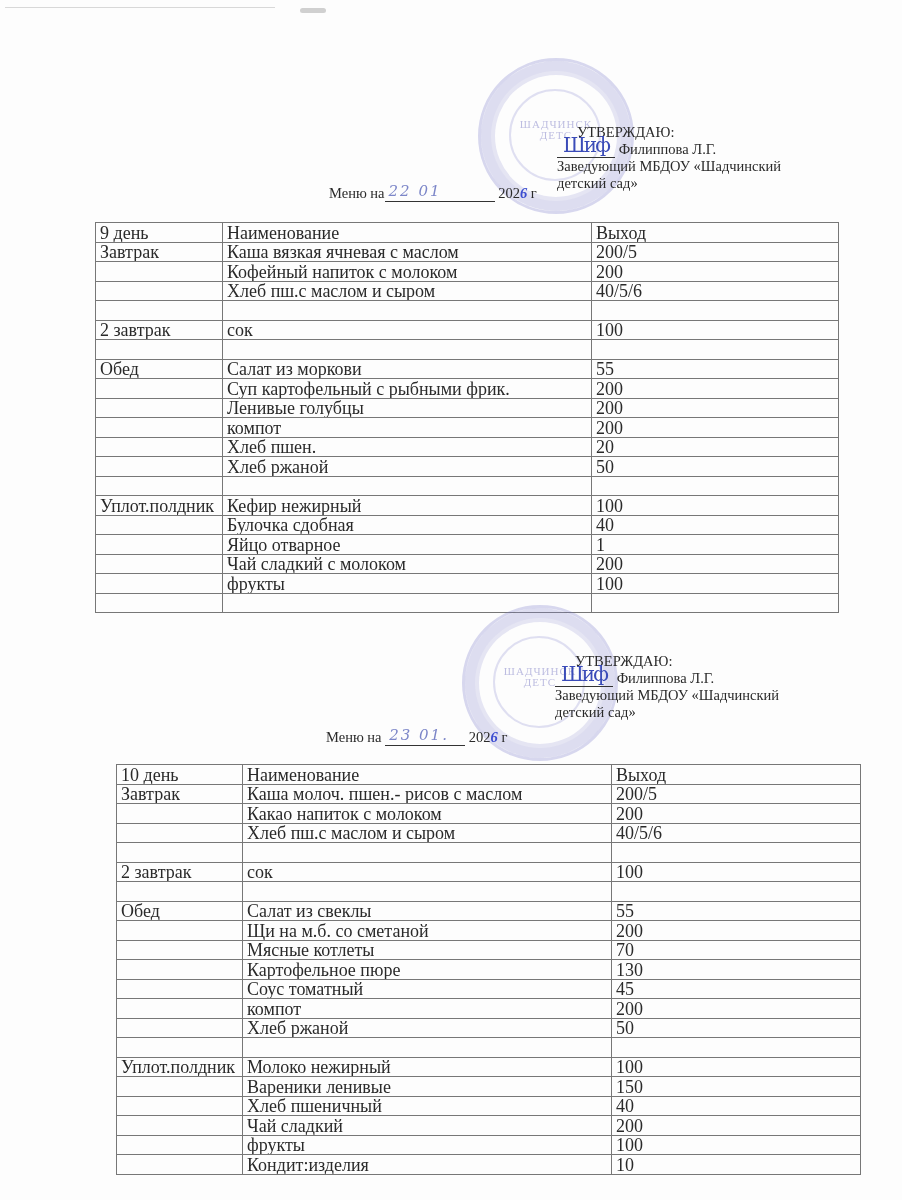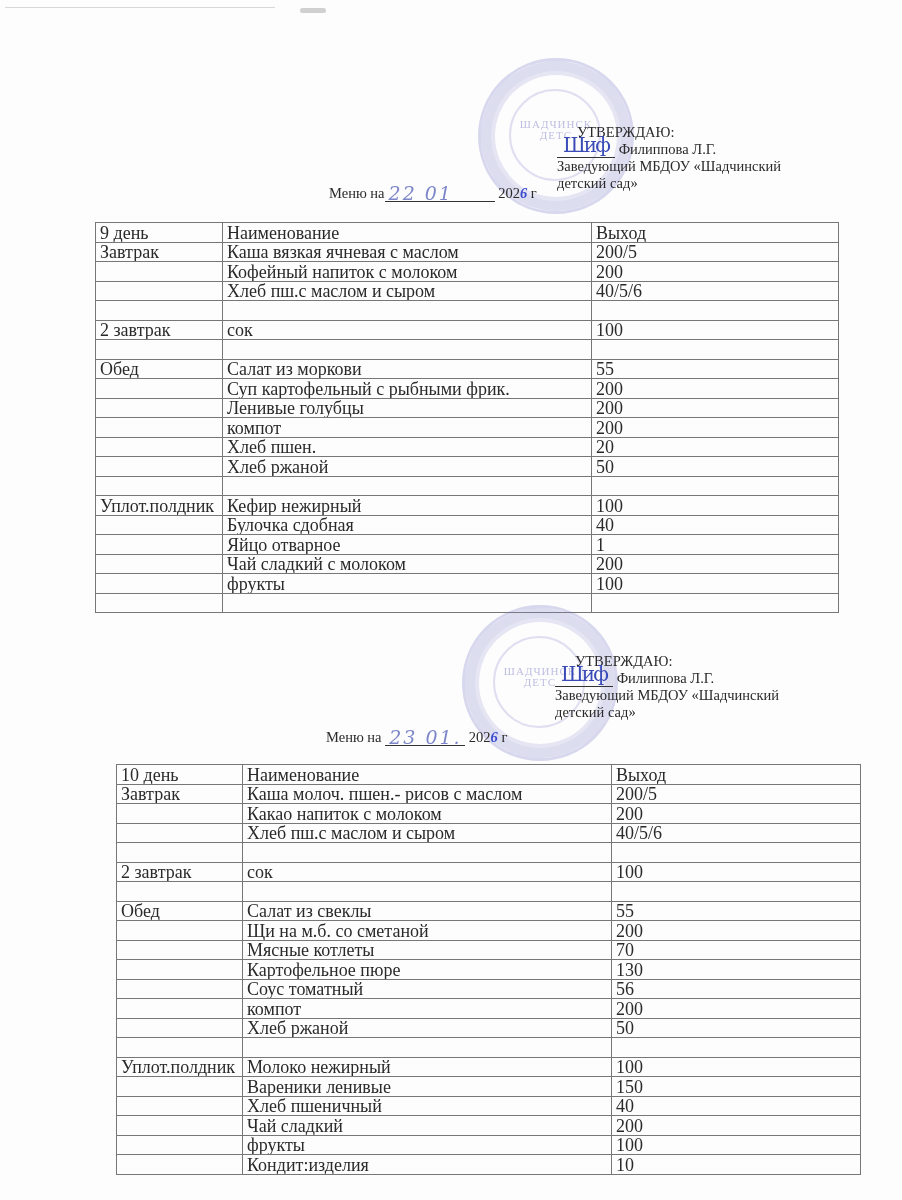--- a/index.html
+++ b/index.html
@@ -46,21 +46,21 @@
     }
     .menu-heading {
       position: absolute; font-size: 14.5px; white-space: nowrap; color: #2a2a2a;
     }
     .blank {
       display: inline-block; border-bottom: 1px solid #333; position: relative; height: 15px;
       vertical-align: bottom;
     }
     .hand {
       position: absolute; left: 4px; top: -4px; font-family: "DejaVu Serif", serif;
-      font-style: italic; color: #7c86c8; font-size: 19px; letter-spacing: 2px;
+      font-style: italic; color: #7c86c8; font-size: 15px; letter-spacing: 2px;
     }
     .yr-fix { color: #3a4bd0; font-style: italic; font-weight: bold; }
     table.menu {
       position: absolute; border-collapse: collapse; table-layout: fixed;
       font-size: 18px; color: #2a2a2a;
     }
     table.menu td {
       border: 1px solid #777; padding: 0 0 0 4px; height: 18.5px; line-height: 18px;
       white-space: nowrap; overflow: hidden; vertical-align: bottom;
     }
@@ -282,21 +282,21 @@
         <td>70</td>
       </tr>
       <tr>
         <td></td>
         <td>Картофельное пюре</td>
         <td>130</td>
       </tr>
       <tr>
         <td></td>
         <td>Соус томатный</td>
-        <td>56</td>
+        <td>45</td>
       </tr>
       <tr>
         <td></td>
         <td>компот</td>
         <td>200</td>
       </tr>
       <tr>
         <td></td>
         <td>Хлеб ржаной</td>
         <td>50</td>

